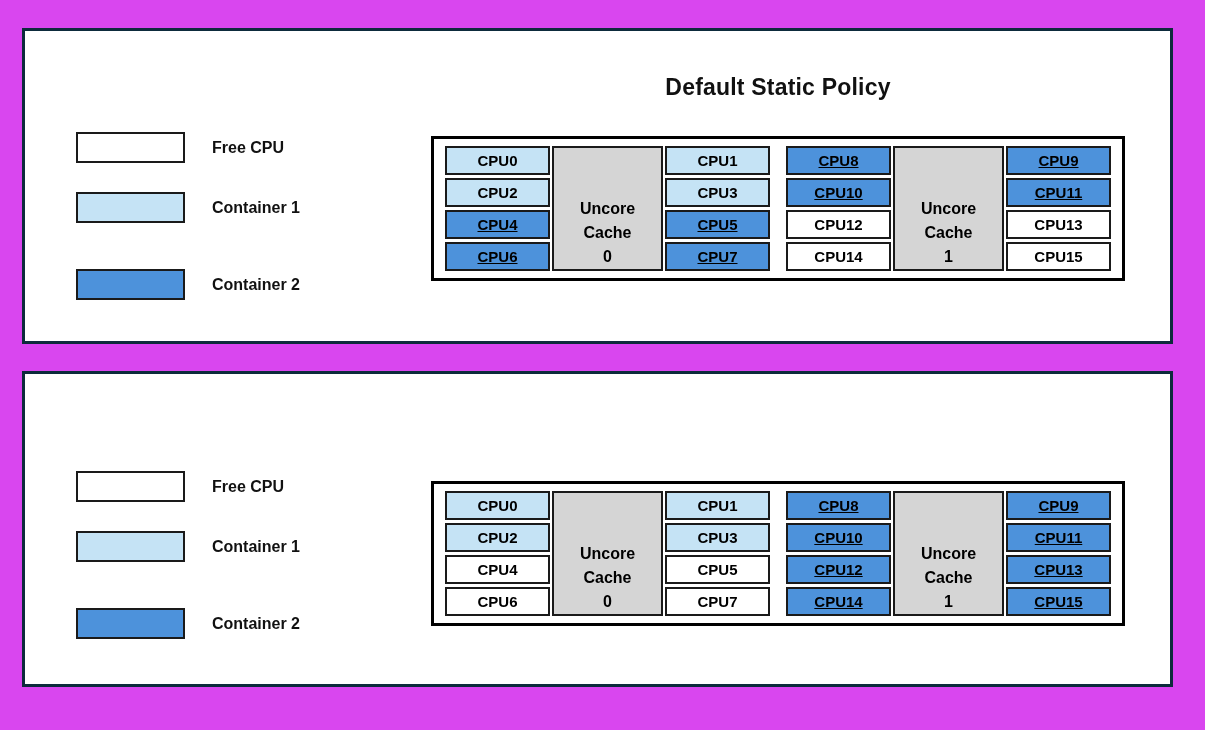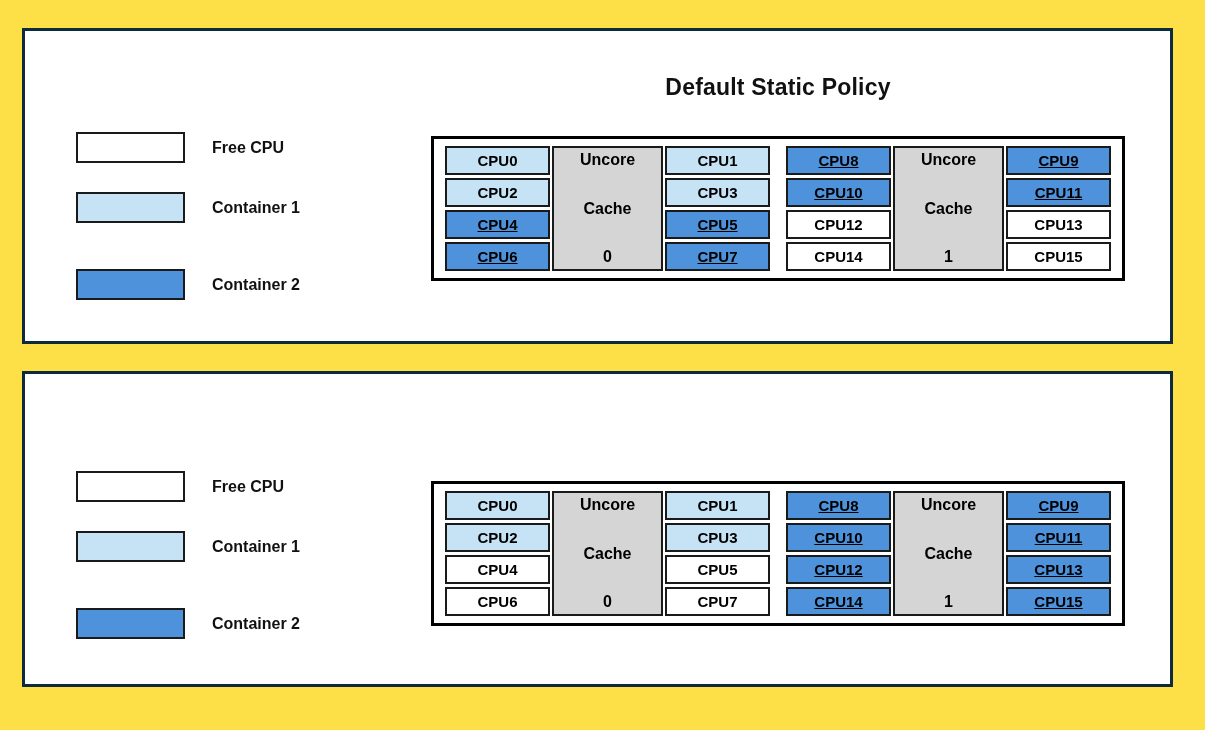--- a/index.html
+++ b/index.html
@@ -5,21 +5,21 @@
   html, body {
     margin: 0;
     padding: 0;
     background: #ffffff;
     font-family: "Liberation Sans", sans-serif;
   }
   .page {
     position: relative;
     width: 1205px;
     height: 730px;
-    background: #fde047;
+    background: #d946ef;
     overflow: hidden;
   }
   .panel {
     position: absolute;
     left: 22px;
     width: 1145px;
     height: 310px;
     border: 3px solid #0d2b3c;
     background: #ffffff;
   }
@@ -110,21 +110,21 @@
     color: #000000;
     box-sizing: border-box;
   }
   .uncore-cache {
     width: 111px;
     border: 2px solid #1a1a1a;
     background: #d5d5d5;
     display: flex;
     flex-direction: column;
     align-items: center;
-    justify-content: space-between;
+    justify-content: flex-end;
     font-weight: bold;
     font-size: 16px;
     line-height: 24px;
     color: #000000;
     box-sizing: border-box;
     text-align: center;
   }
 
   
   .free       { background: #ffffff; }

